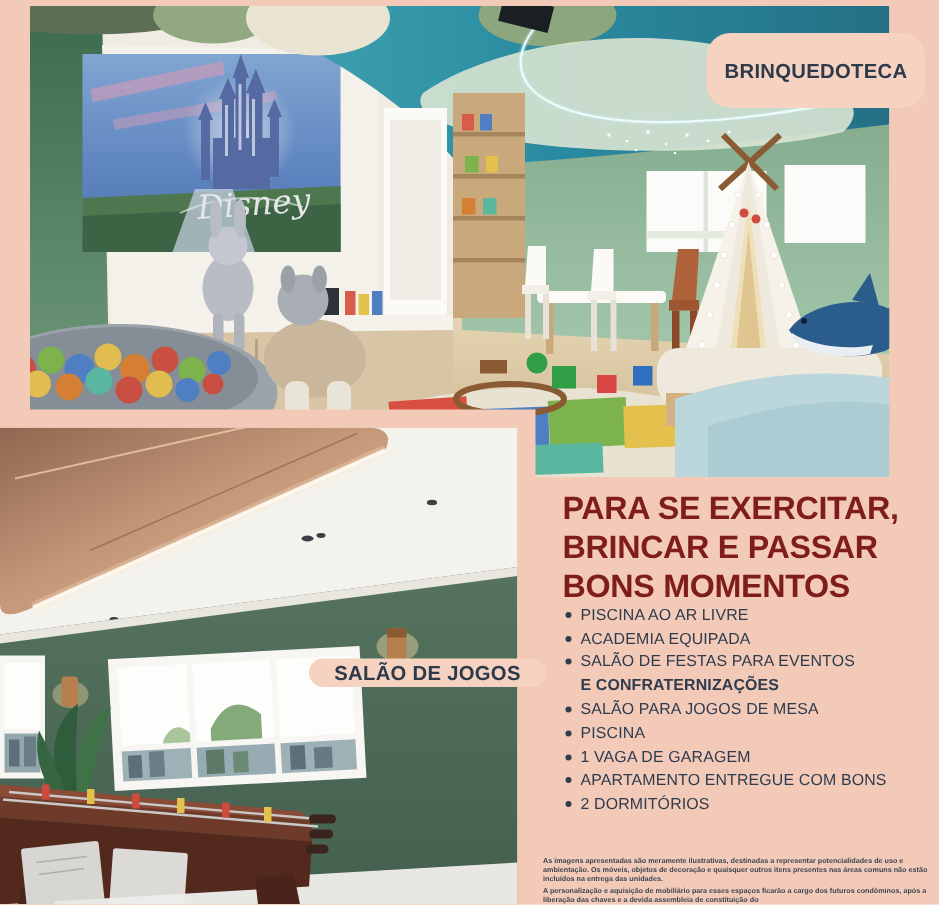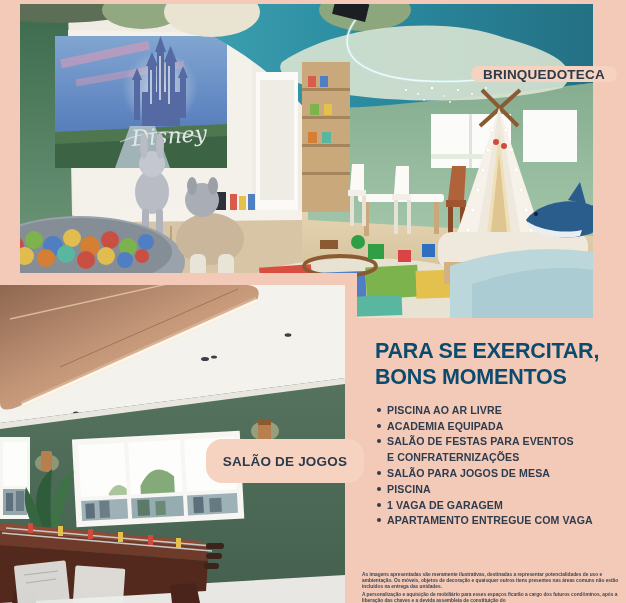--- a/index.html
+++ b/index.html
@@ -11,34 +11,33 @@
   }
   .photo { position:absolute; overflow:hidden; }
   #playroom-photo { left:20px; top:4px; width:573px; height:314px; }
   #gameroom-frame { left:0; top:273px; width:357px; height:330px; background:#f3c9b7; }
   #gameroom-photo { left:0; top:12px; width:345px; height:318px; position:absolute; }
   .tag {
     position:absolute; background:#f6d2c1; border-radius:16px;
     display:flex; align-items:center; justify-content:center;
     color:#2c3a4a; font-weight:bold; font-size:13.5px; letter-spacing:.2px;
   }
-  #tag-brinquedoteca { left:471px; top:22px; width:146px; height:16px;margin-top:44px; }
-  #tag-salao { left:206px; top:439px; width:158px; height:44px; }
+  #tag-brinquedoteca { left:471px; top:22px; width:146px; height:50px; }
+  #tag-salao { left:206px; top:439px; width:158px; height:19px; }
   
   #headline {
     position:absolute; left:375px; top:326px; width:235px;
-    color:#0c4a6e; font-weight:bold; font-size:21.5px; line-height:26px;
+    color:#7f1d1d; font-weight:bold; font-size:21.5px; line-height:26px;
     letter-spacing:-0.2px;
-    margin-top:12px;
   }
   #amenities { position:absolute; left:377px; top:402px; width:245px; list-style:none; }
   .amenity { margin-bottom:0; }
   .amenity-line1 {
     display:flex; align-items:center; gap:6px;
-    color:#2d3c4e; font-weight:bold; font-size:10.6px; letter-spacing:.1px;
+    color:#2d3c4e; font-weight:normal; font-size:10.6px; letter-spacing:.1px;
     min-height:15.8px;
   }
   .amenity-line1::before {
     content:""; width:4px; height:4px; border-radius:50%;
     background:#2d3c4e; flex:0 0 auto;
   }
   .amenity-line2 {
     color:#2d3c4e; font-weight:bold; font-size:10.6px; letter-spacing:.1px;
     padding-left:10px; min-height:15.8px; display:flex; align-items:center;
   }
@@ -422,20 +421,21 @@
 
   <div class="tag" id="tag-brinquedoteca">
     <span>BRINQUEDOTECA</span>
   </div>
   <div class="tag" id="tag-salao">
     <span>SALÃO DE JOGOS</span>
   </div>
 
   <h1 id="headline">
     <div>PARA SE EXERCITAR,</div>
+    <div>BRINCAR E PASSAR</div>
     <div>BONS MOMENTOS</div>
   </h1>
 
   <ul id="amenities">
     <li class="amenity">
       <div class="amenity-line1">PISCINA AO AR LIVRE</div>
 
     </li>
     <li class="amenity">
       <div class="amenity-line1">ACADEMIA EQUIPADA</div>
@@ -451,21 +451,25 @@
     </li>
     <li class="amenity">
       <div class="amenity-line1">PISCINA</div>
 
     </li>
     <li class="amenity">
       <div class="amenity-line1">1 VAGA DE GARAGEM</div>
 
     </li>
     <li class="amenity">
-      <div class="amenity-line1">APARTAMENTO ENTREGUE COM VAGA</div>
+      <div class="amenity-line1">APARTAMENTO ENTREGUE COM BONS</div>
+
+    </li>
+    <li class="amenity">
+      <div class="amenity-line1">2 DORMITÓRIOS</div>
 
     </li>
   </ul>
 
   <div id="disclaimer">
     <p>As imagens apresentadas são meramente ilustrativas, destinadas a representar potencialidades de uso e ambientação. Os móveis, objetos de decoração e quaisquer outros itens presentes nas áreas comuns não estão incluídos na entrega das unidades.</p>
     <p>A personalização e aquisição de mobiliário para esses espaços ficarão a cargo dos futuros condôminos, após a liberação das chaves e a devida assembleia de constituição do</p>
   </div>
 
 </div>

